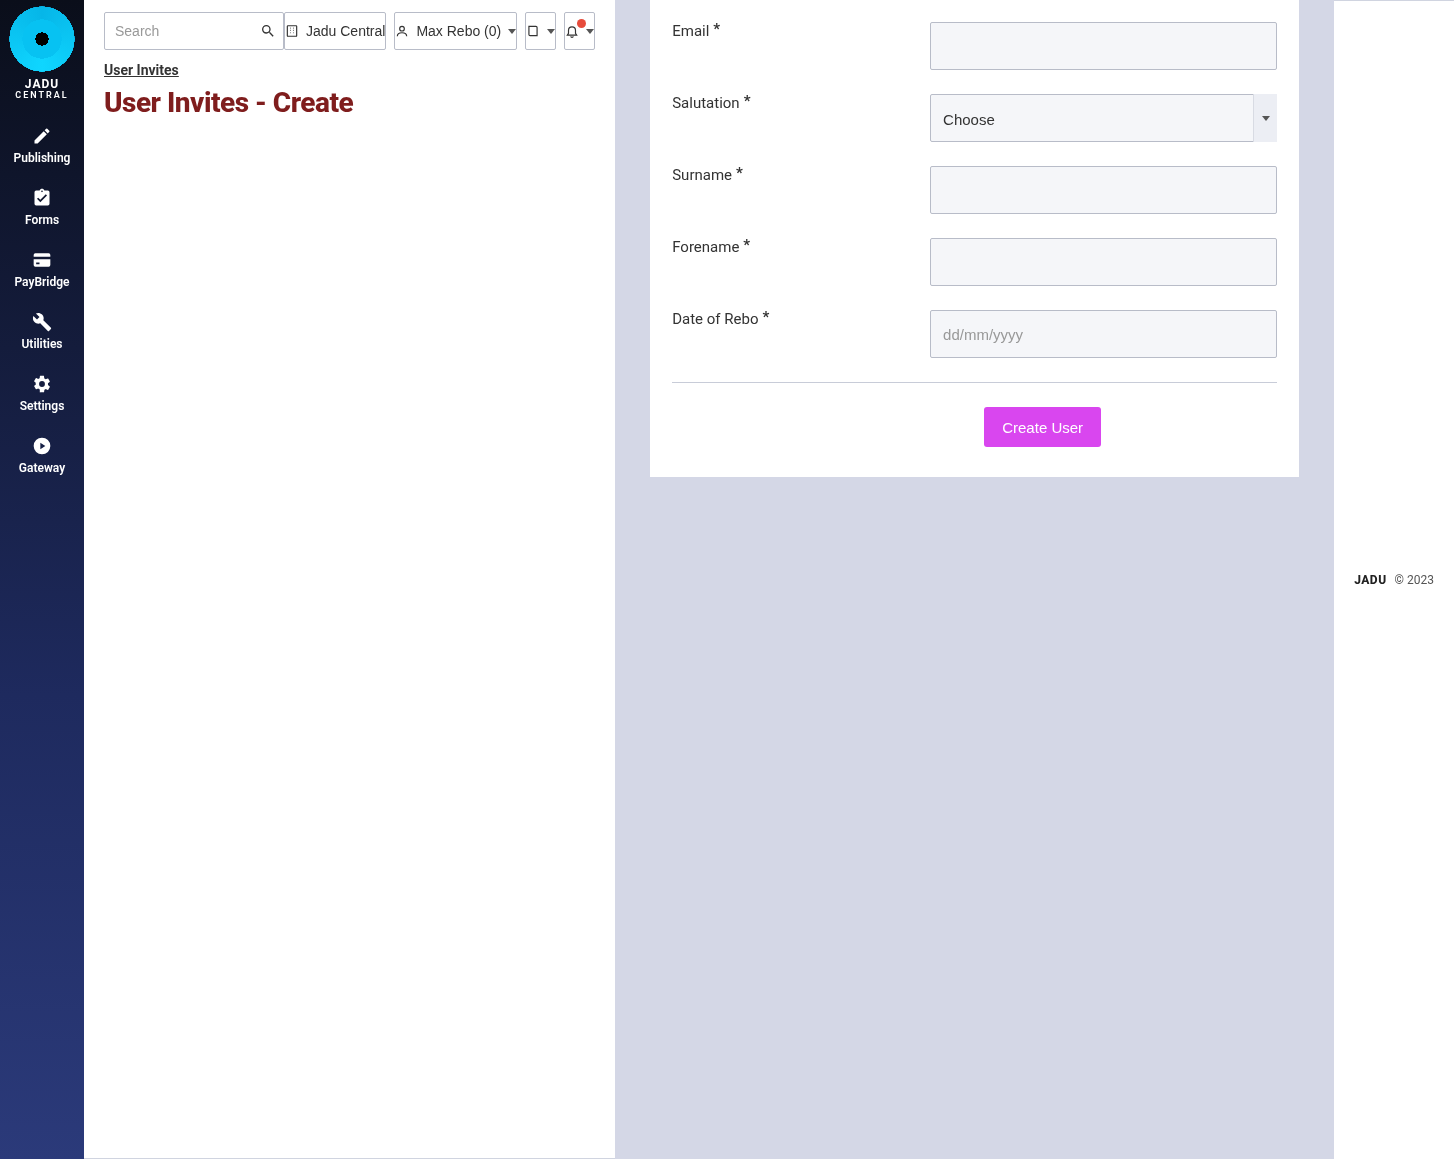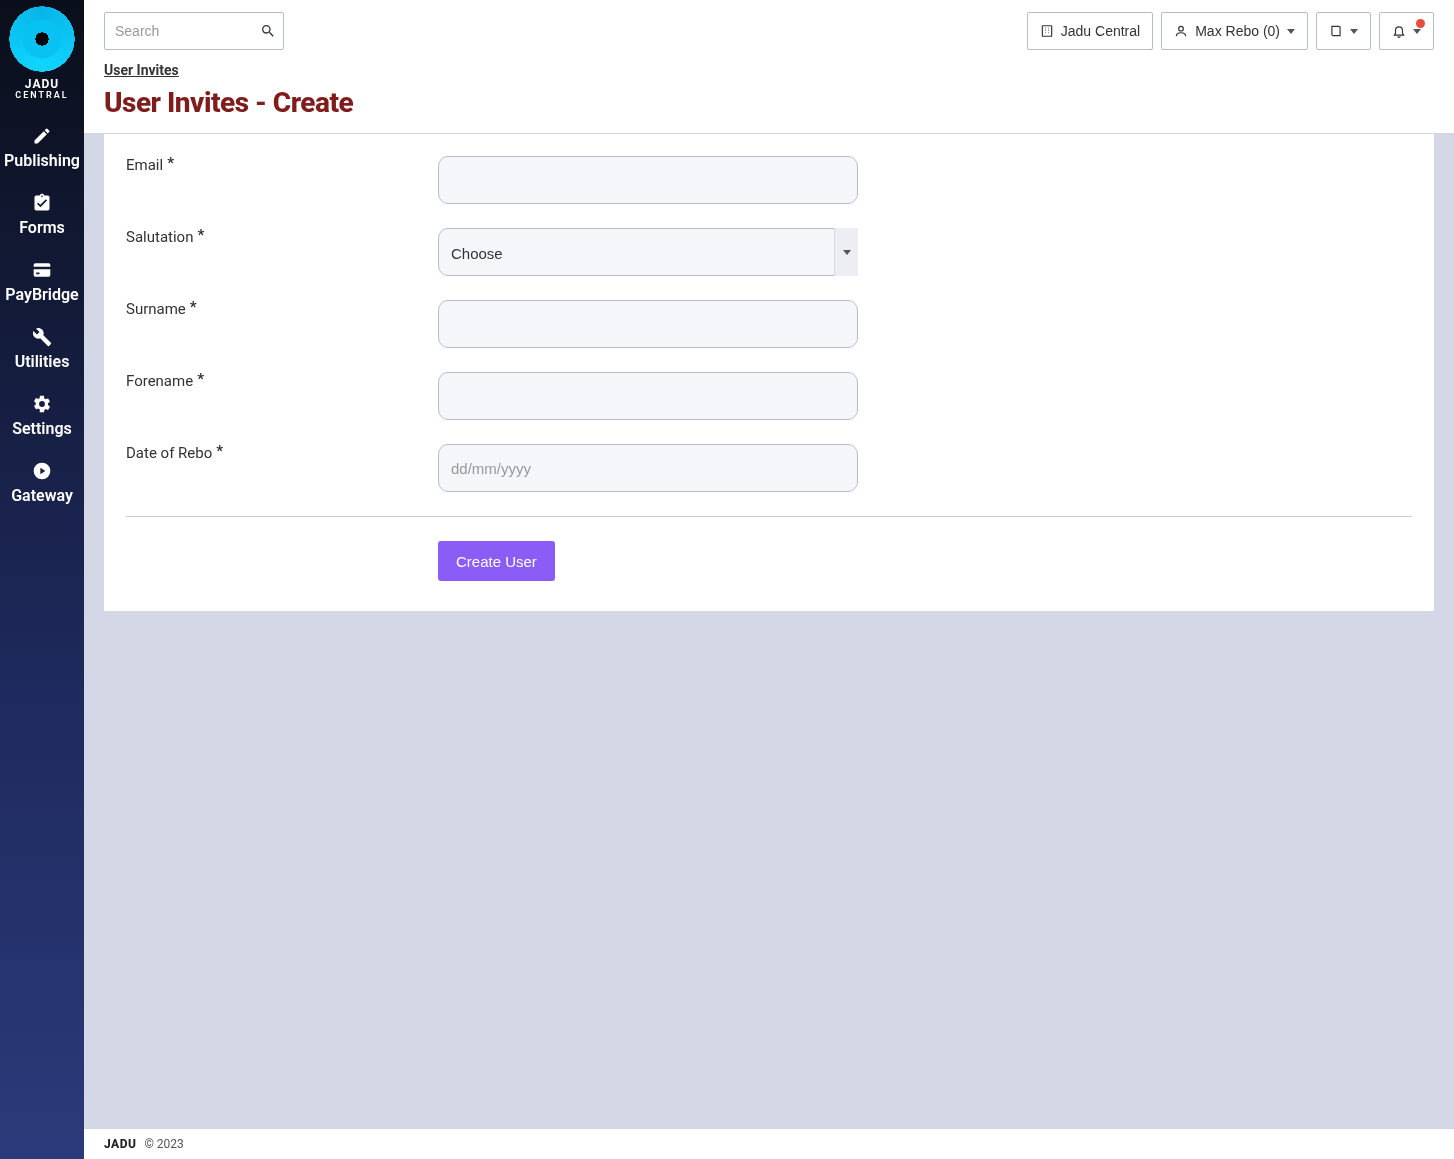--- a/index.html
+++ b/index.html
@@ -8,56 +8,56 @@
 
     
     .sidebar { width: 84px; min-width: 84px; background: linear-gradient(to bottom, #0a0e1a 0%, #1e2a5e 60%, #2b3a7a 100%); display: flex; flex-direction: column; align-items: center; padding-top: 6px; }
     .logo-wrap { display: flex; flex-direction: column; align-items: center; margin-bottom: 14px; }
     .logo-ring { width: 66px; height: 66px; border-radius: 50%; background: radial-gradient(circle, #000 0 14%, #07c2f2 14% 42%, #0891c7 42% 70%, transparent 70%); position: relative; }
     .logo-ring::before { content:''; position:absolute; inset:0; border-radius:50%; background: conic-gradient(from 0deg, #06b6e8, #0fd6ff, #06b6e8); mask: radial-gradient(circle, transparent 42%, #000 42% 70%, transparent 70%); -webkit-mask: radial-gradient(circle, transparent 42%, #000 42% 70%, transparent 70%); }
     .logo-text { color:#fff; font-weight:700; font-size:12px; letter-spacing:1px; margin-top:6px; text-align:center; line-height:1.1; }
     .logo-sub { font-size:9px; font-weight:600; letter-spacing:2px; display:block; }
     .nav-item { width:100%; display:flex; flex-direction:column; align-items:center; color:#fff; padding:10px 0 12px; cursor:pointer; }
     .nav-icon { width:22px; height:22px; display:flex; align-items:center; justify-content:center; }
-    .nav-label { font-size:16px; font-weight:600; margin-top:4px; }
-
-    
-    .main { flex:1; display:flex; flex-direction:column; background:#d4d7e6; min-width:0; }
+    .nav-label { font-size:12px; font-weight:600; margin-top:4px; }
+
+    
+    .main { flex:1; display:flex; flex-direction:row; background:#d4d7e6; min-width:0;gap:15px; }
 
     
     .topbar { background:#fff; padding:12px 20px 0 20px; display:flex; flex-direction:column; border-bottom:1px solid #d0d4e0; }
     .topbar-row { display:flex; align-items:center; justify-content:space-between; }
     .search-wrap { position:relative; width:180px; }
     .search-input { width:100%; height:38px; border:1px solid #b8bcc8; border-radius:2px; padding:0 34px 0 10px; font-size:14px; color:#333; }
     .search-input::placeholder { color:#999; }
     .search-icon { position:absolute; right:8px; top:50%; transform:translateY(-50%); color:#333; }
     .top-buttons { display:flex; gap:8px; }
-    .top-btn { height:38px; border:1px solid #b8bcc8; background:#fff; border-radius:2px; padding:0 12px; display:flex; align-items:center; gap:7px; font-size:14px; cursor:pointer; color:#333; position:relative; }
+    .top-btn { height:38px; border:1px solid #b8bcc8; background:#fff; border-radius:2px; padding:0 0; display:flex; align-items:center; gap:7px; font-size:14px; cursor:pointer; color:#333; position:relative; }
     .caret-down { width:0; height:0; border-left:4px solid transparent; border-right:4px solid transparent; border-top:5px solid #555; }
     .notif-dot { width:9px; height:9px; background:#e74c3c; border-radius:50%; position:absolute; top:6px; right:8px; }
 
     .breadcrumb { margin-top:12px;font-weight:bold; }
     .breadcrumb a { color:#333; text-decoration:underline; font-size:14px; }
     .page-title { font-size:28px; font-weight:800; color:#7f1d1d; margin-top:8px; margin-bottom:14px; letter-spacing:-0.5px; }
 
     
     .content-area { flex:1; padding:0 20px 20px 20px; overflow:auto; display:flex; flex-direction:column; }
     .form-panel { background:#fff; padding:22px 22px 30px 22px; }
     .form-row { display:flex; min-height:48px; margin-bottom:24px; }
     .form-label-col { width:312px; font-size:15px; color:#333; }
     .req { font-weight:700; margin-left:4px; position:relative; top:-2px; }
     .form-field-col { width:420px; }
-    .text-input, .select-input { width:100%; height:48px; border:1px solid #b8bcc8; background:#f5f6f9; border-radius:10px; padding:16px 12px; font-size:15px; color:#333; }
+    .text-input, .select-input { width:100%; height:48px; border:1px solid #b8bcc8; background:#f5f6f9; border-radius:2px; padding:16px 12px; font-size:15px; color:#333; }
     .text-input::placeholder { color:#999; }
     .select-wrap { position:relative; }
     .select-input { appearance:none; -webkit-appearance:none; padding-right:40px; }
     .select-caret { position:absolute; right:0; top:0; width:24px; height:100%; display:flex; align-items:center; justify-content:center; border-left:1px solid #d8dbe3; background:#eceef4; pointer-events:none; }
     .divider { border:none; border-top:1px solid #c8ccd8; margin:4px 0 24px 0; }
     .submit-row { padding-left:312px; }
-    .submit-btn { background:#8b5cf6; color:#fff; border:none; border-radius:3px; height:40px; padding:0 18px; font-size:15px; cursor:pointer; }
+    .submit-btn { background:#d946ef; color:#fff; border:none; border-radius:3px; height:40px; padding:0 18px; font-size:15px; cursor:pointer; }
 
     .spacer { flex:1; }
 
     
     .footer { background:#fff; border-top:1px solid #d0d4e0; padding:8px 20px; display:flex; align-items:center; gap:8px; font-size:12px; color:#555; }
     .footer-logo { font-weight:800; letter-spacing:0.5px; color:#222; }
 
     svg { display:block; }
   </style>
 </head>

